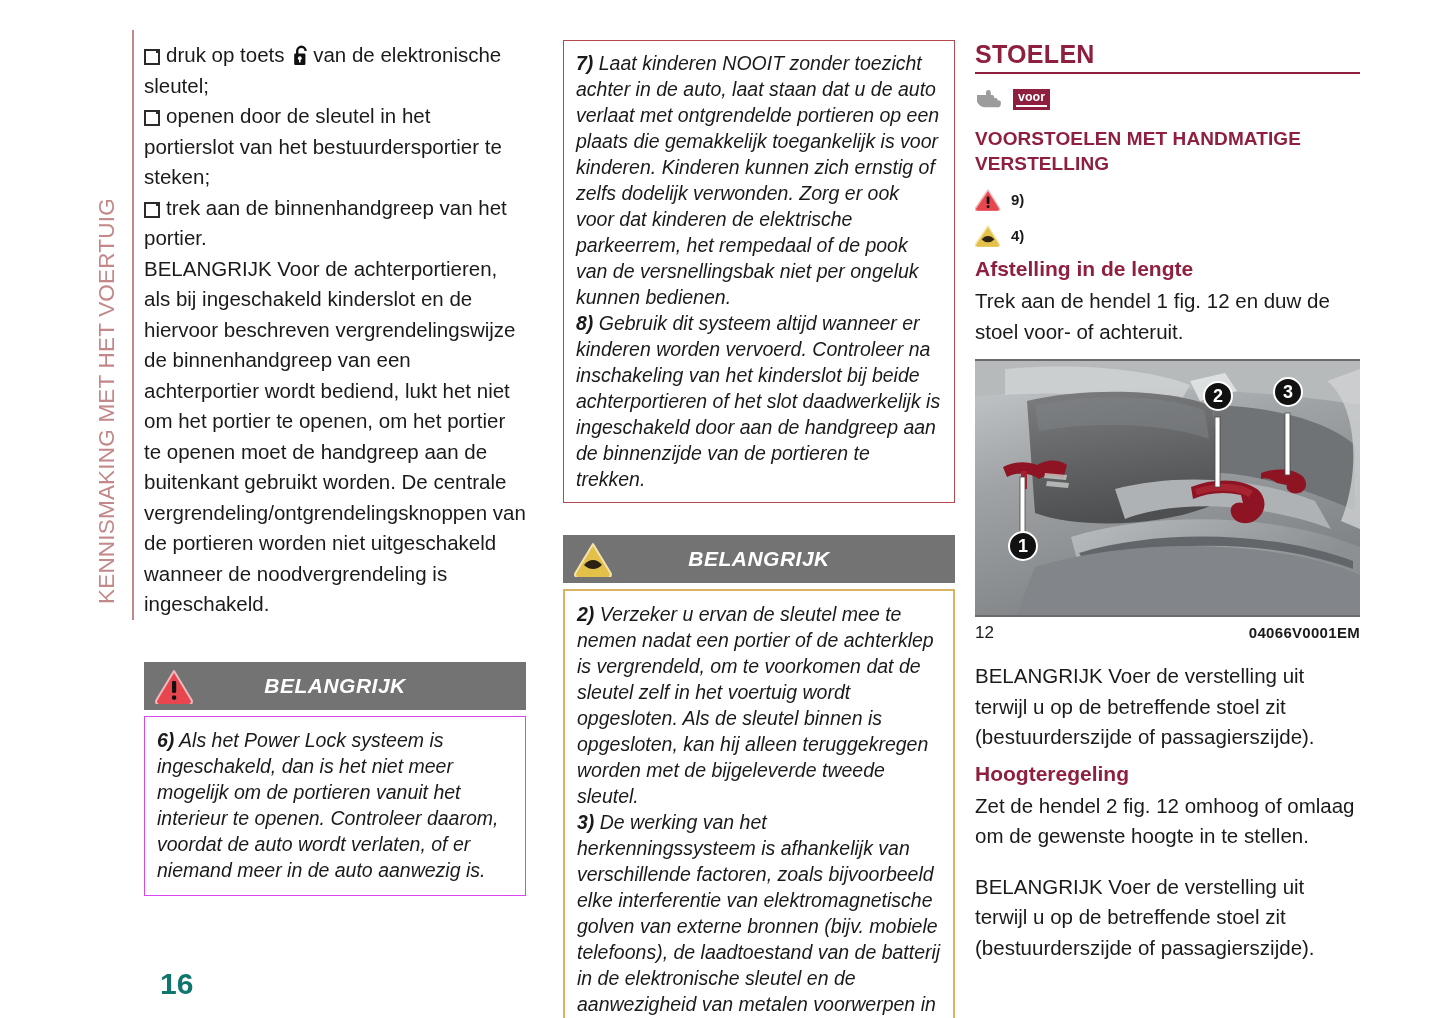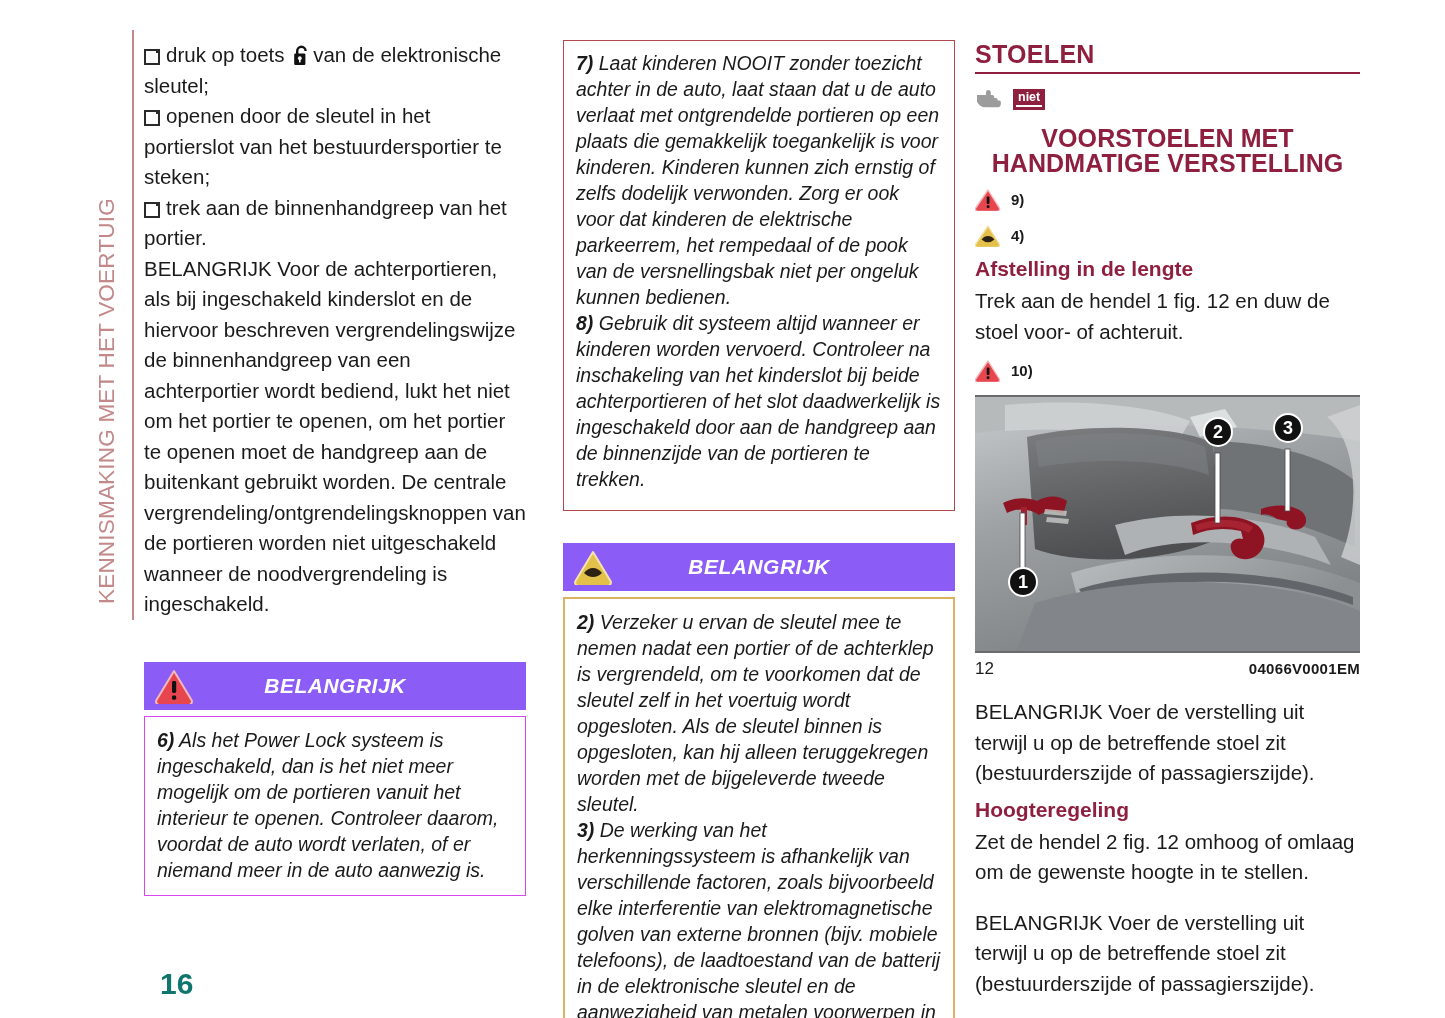--- a/index.html
+++ b/index.html
@@ -89,21 +89,21 @@
   
   .lock-icon {
     display: inline-block;
     width: 17px; height: 21px;
     vertical-align: -4px;
     margin: 0 3px;
   }
 
   
   .warn-banner {
-    background: #8b5cf6;
+    background: #737373;
     height: 48px;
     display: flex;
     align-items: center;
     padding: 8px 10px;
   }
   .warn-banner-title {
     flex: 1;
     text-align: center;
     color: #ffffff;
     font-size: 21px;
@@ -124,21 +124,21 @@
     margin: 0;
     font-size: 19.5px;
     line-height: 26px;
     font-style: italic;
     color: #1a1a1a;
   }
   .warn-box p b { font-style: italic; font-weight: bold; }
 
   .note-box {
     border: 1px solid #b3484f;
-    padding: 9px 12px 18px 12px;
+    padding: 9px 12px 10px 12px;
   }
   .note-box p {
     margin: 0;
     font-size: 19.5px;
     line-height: 26px;
     font-style: italic;
     color: #1a1a1a;
   }
   .note-box p b { font-weight: bold; font-style: italic; }
 
@@ -175,26 +175,25 @@
   }
   .elum-badge::after {
     content: "";
     position: absolute;
     left: 3px; right: 3px; bottom: 3px;
     height: 2px;
     background: #ffffff;
   }
   .sub-title {
     color: #8f1f3f;
-    font-size: 25px;
+    font-size: 19px;
     font-weight: bold;
     line-height: 25px;
     margin: 14px 0 0 0;
     letter-spacing: 0.1px;
-    text-align: center;
   }
   .ref-row {
     display: flex;
     align-items: center;
     gap: 10px;
     margin-top: 10px;
     height: 26px;
   }
   .ref-row .ref-num {
     font-size: 15px;
@@ -334,21 +333,21 @@
 
     <h1 class="sec-title">STOELEN</h1>
     <div class="sec-rule"></div>
 
     <div class="elum-row">
       <span class="hand-icon">
         <svg viewBox="0 0 30 20" width="30" height="20">
           <path d="M2 6 h9 v-2.5 a2.4 2.4 0 0 1 4.8 0 V6 h1.4 a2 2 0 0 1 2 2 v1 h1.6 a1.9 1.9 0 0 1 1.9 1.9 v0.6 h1.4 a1.8 1.8 0 0 1 1.8 1.8 v1.1 a3.9 3.9 0 0 1 -3.9 3.9 H12 a10 10 0 0 1 -10 -5.6 Z" fill="#9c9c9c"></path>
         </svg>
       </span>
-      <span class="elum-badge">niet</span>
+      <span class="elum-badge">voor</span>
     </div>
 
     <h2 class="sub-title">VOORSTOELEN MET HANDMATIGE VERSTELLING</h2>
 
     <div class="ref-row">
       <span class="mini-tri">
         <svg viewBox="0 0 26 23" width="26" height="23">
           <path d="M13 2 L24.3 20 a2.3 2.3 0 0 1 -2 3.4 L2.7 23.4 a2.3 2.3 0 0 1 -2 -3.4 Z" fill="#e8464f" stroke="#f2b9bd" stroke-width="1.4" stroke-linejoin="round"></path>
           <rect x="11.7" y="8.5" width="2.8" height="7.4" rx="1" fill="#111"></rect>
           <rect x="11.7" y="17.3" width="2.8" height="2.8" rx="1" fill="#111"></rect>
@@ -363,30 +362,20 @@
           <path d="M13 2 L24.3 20 a2.3 2.3 0 0 1 -2 3.4 L2.7 23.4 a2.3 2.3 0 0 1 -2 -3.4 Z" fill="#e3c04a" stroke="#f4e4ab" stroke-width="1.4" stroke-linejoin="round"></path>
           <path d="M6.6 15.5 q2.8 -3.4 6.4 -3.4 q3.6 0 6.4 3.4 q-2.8 2.7 -6.4 2.7 q-3.6 0 -6.4 -2.7 Z" fill="#2b2213"></path>
         </svg>
       </span>
       <span class="ref-num">4)</span>
     </div>
 
     <h3 class="sub-head">Afstelling in de lengte</h3>
     <p class="body-text">Trek aan de hendel 1 fig. 12 en duw de stoel voor- of achteruit.</p>
 
-    <div class="ref-row">
-      <span class="mini-tri">
-        <svg viewBox="0 0 26 23" width="26" height="23">
-          <path d="M13 2 L24.3 20 a2.3 2.3 0 0 1 -2 3.4 L2.7 23.4 a2.3 2.3 0 0 1 -2 -3.4 Z" fill="#e8464f" stroke="#f2b9bd" stroke-width="1.4" stroke-linejoin="round"></path>
-          <rect x="11.7" y="8.5" width="2.8" height="7.4" rx="1" fill="#111"></rect>
-          <rect x="11.7" y="17.3" width="2.8" height="2.8" rx="1" fill="#111"></rect>
-        </svg>
-      </span>
-      <span class="ref-num">10)</span>
-    </div>
 
     <div class="figure">
       <div class="fig-img">
         <svg viewBox="0 0 385 258" width="385" height="258" preserveAspectRatio="none">
           <defs>
             <linearGradient id="bg" x1="0" y1="0" x2="0.4" y2="1">
               <stop offset="0" stop-color="#c9ccce"></stop>
               <stop offset="0.45" stop-color="#9ea2a4"></stop>
               <stop offset="1" stop-color="#7d8184"></stop>
             </linearGradient>

